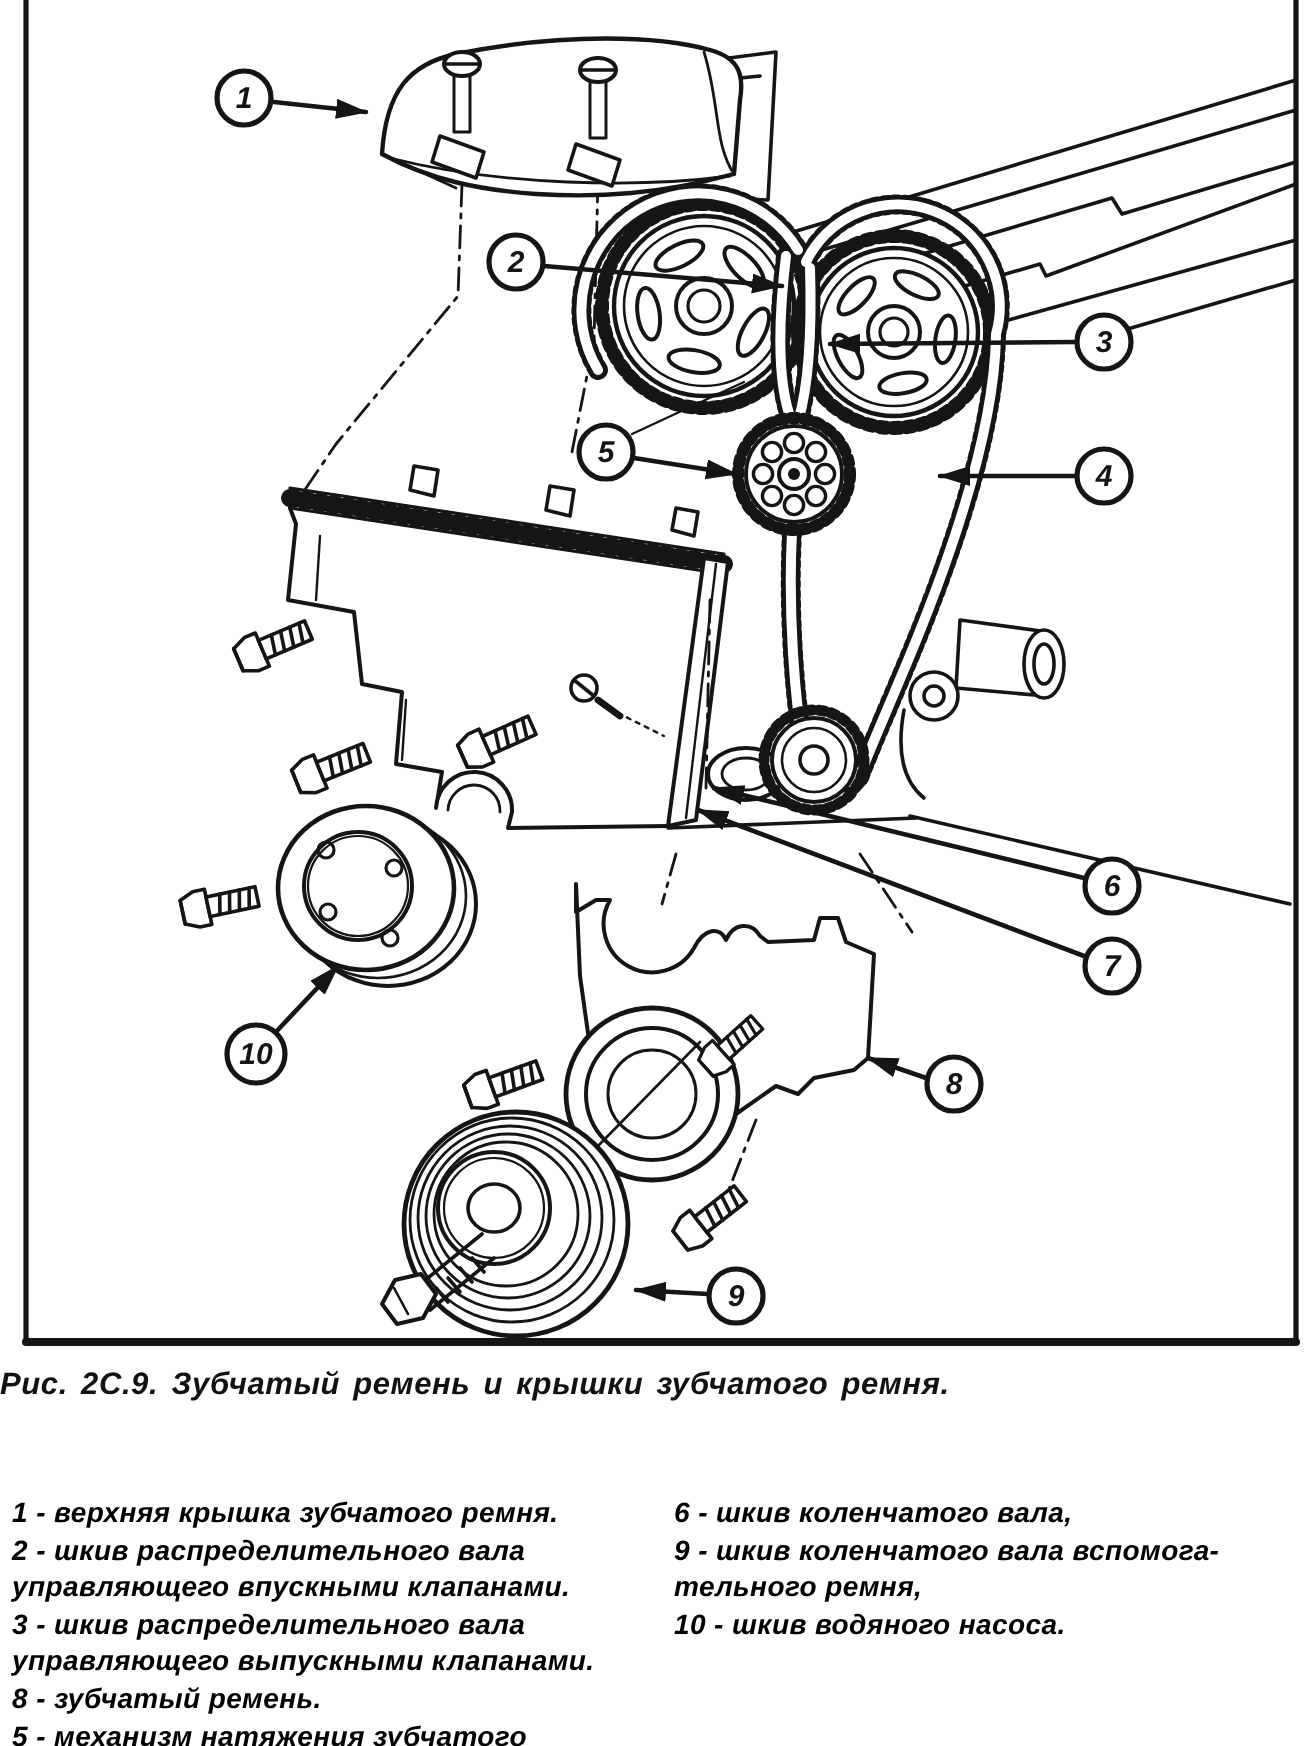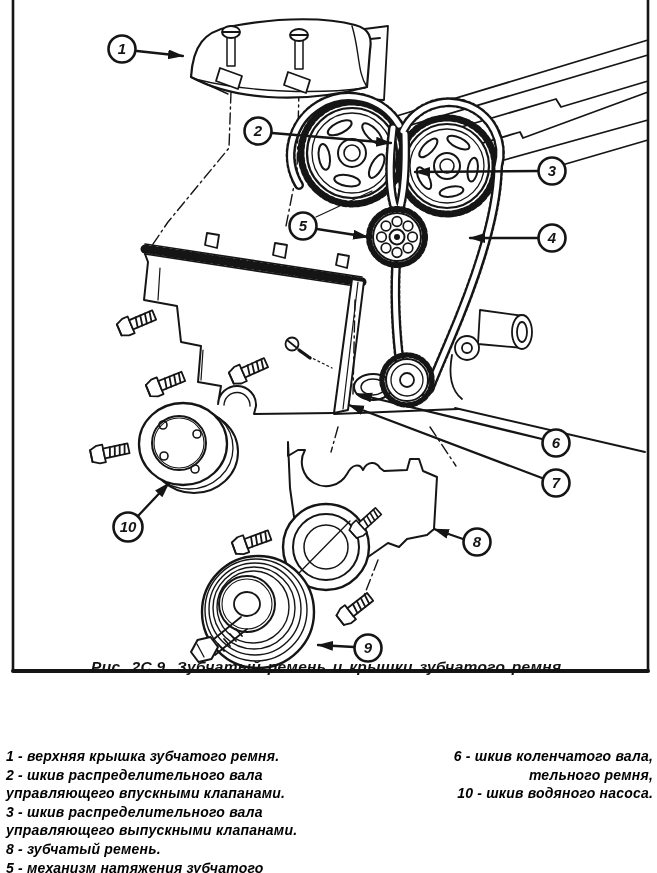--- a/index.html
+++ b/index.html
@@ -7,32 +7,31 @@
     position:relative;
     width:657px;height:873px;
     background:#ffffff;
     font-family:"Liberation Sans", sans-serif;
     overflow:hidden;
   }
   svg.fig{position:absolute;left:0;top:0;
     fill:none;stroke:#151515;stroke-width:1.8;
     stroke-linecap:round;stroke-linejoin:round;}
   .caption{
-    position:absolute;left:0;top:657px;width:657px;
-    text-align:center;
+    position:absolute;left:0;top:683px;width:657px;
     font:italic 700 15.5px/19px "Liberation Sans", sans-serif;
     color:#121212;letter-spacing:.3px;word-spacing:2px;
   }
   .legend{
     position:absolute;top:709px;
     font:italic 700 14px/18.6px "Liberation Sans", sans-serif;
     color:#000000;letter-spacing:.2px;margin-top:38px;
   }
   .legend.left{left:6px;width:326px;}
-  .legend.right{left:337px;width:316px;text-align:right;}
+  .legend.right{left:337px;width:316px;}
   .cnum{font:italic 700 15px "Liberation Sans", sans-serif;}
 </style>
 </head>
 <body>
 
 <div class="page">
 
 <svg class="fig" width="657" height="677" viewBox="0 0 657 677">
   <defs>
     <marker id="arr" markerWidth="17" markerHeight="12" refX="15" refY="5" orient="auto" markerUnits="userSpaceOnUse">
@@ -311,17 +310,18 @@
   <div>2 - шкив распределительного вала</div>
   <div>управляющего впускными клапанами.</div>
   <div>3 - шкив распределительного вала</div>
   <div>управляющего выпускными клапанами.</div>
   <div>8 - зубчатый ремень.</div>
   <div>5 - механизм натяжения зубчатого</div>
 </div>
 
 <div class="legend right">
   <div>6 - шкив коленчатого вала,</div>
+  <div>9 - шкив коленчатого вала вспомога-</div>
   <div>тельного ремня,</div>
   <div>10 - шкив водяного насоса.</div>
 </div>
 
 </div>
 
 </body></html>

